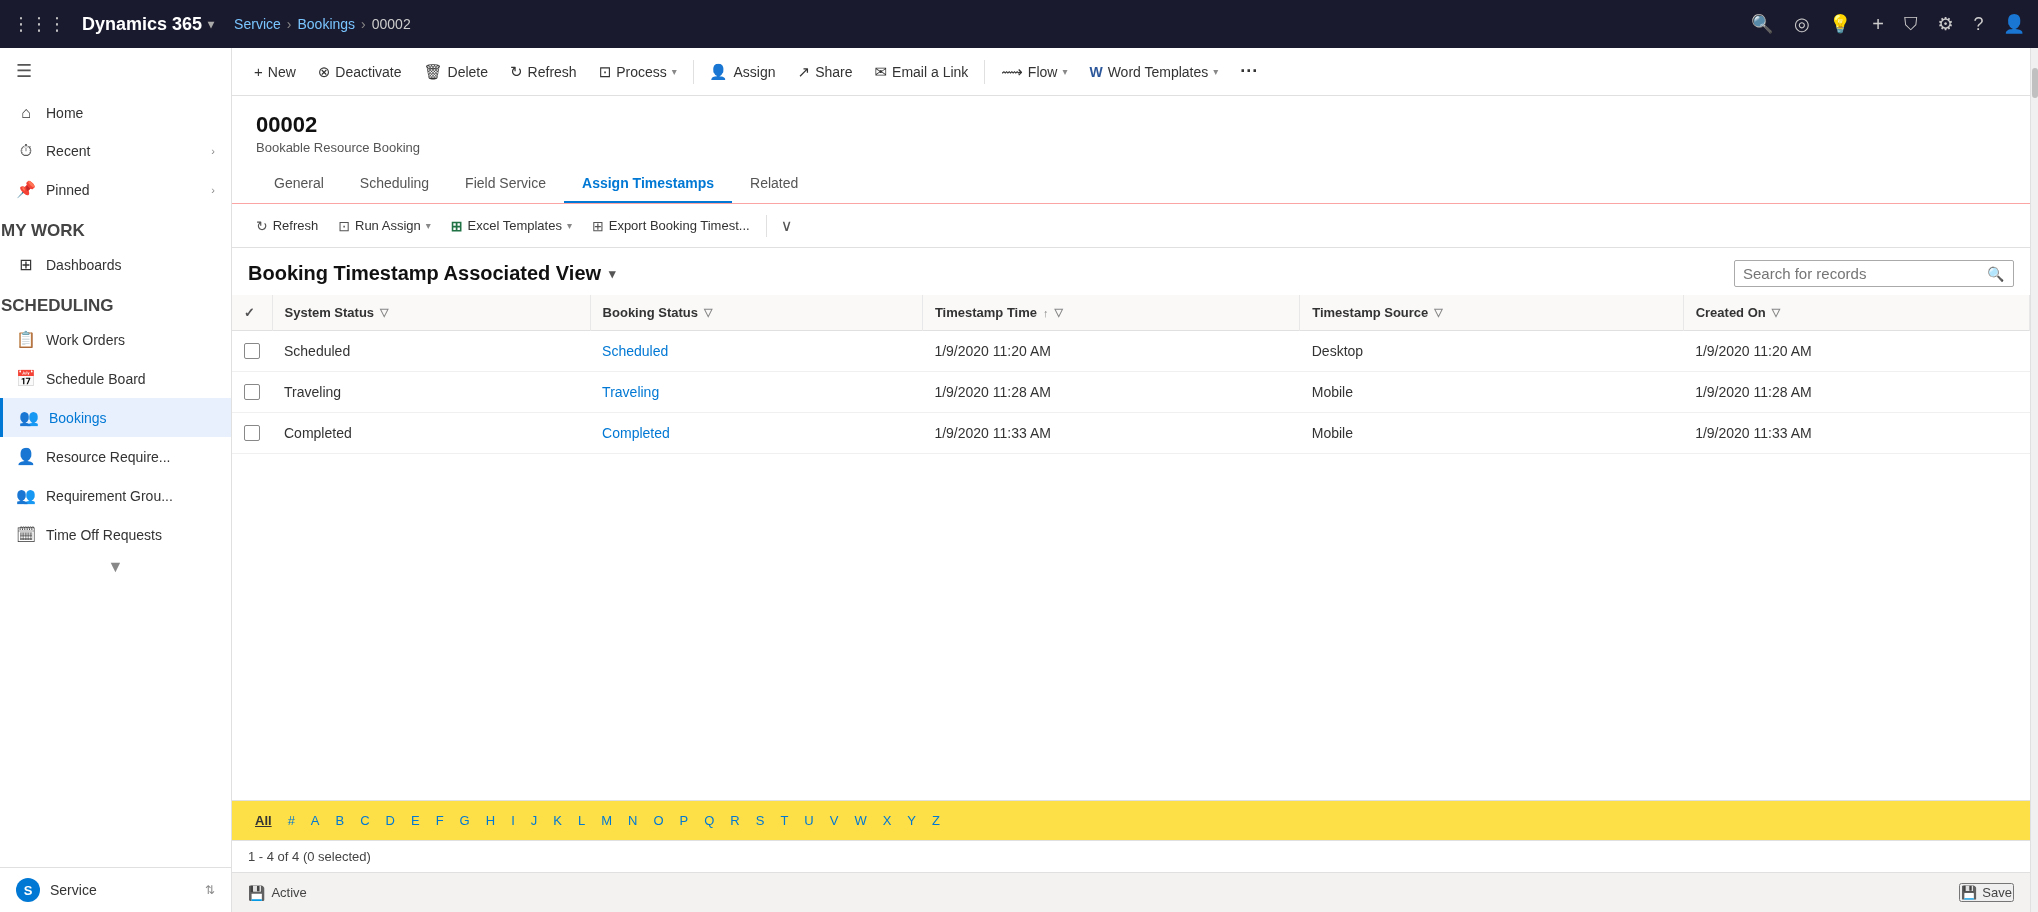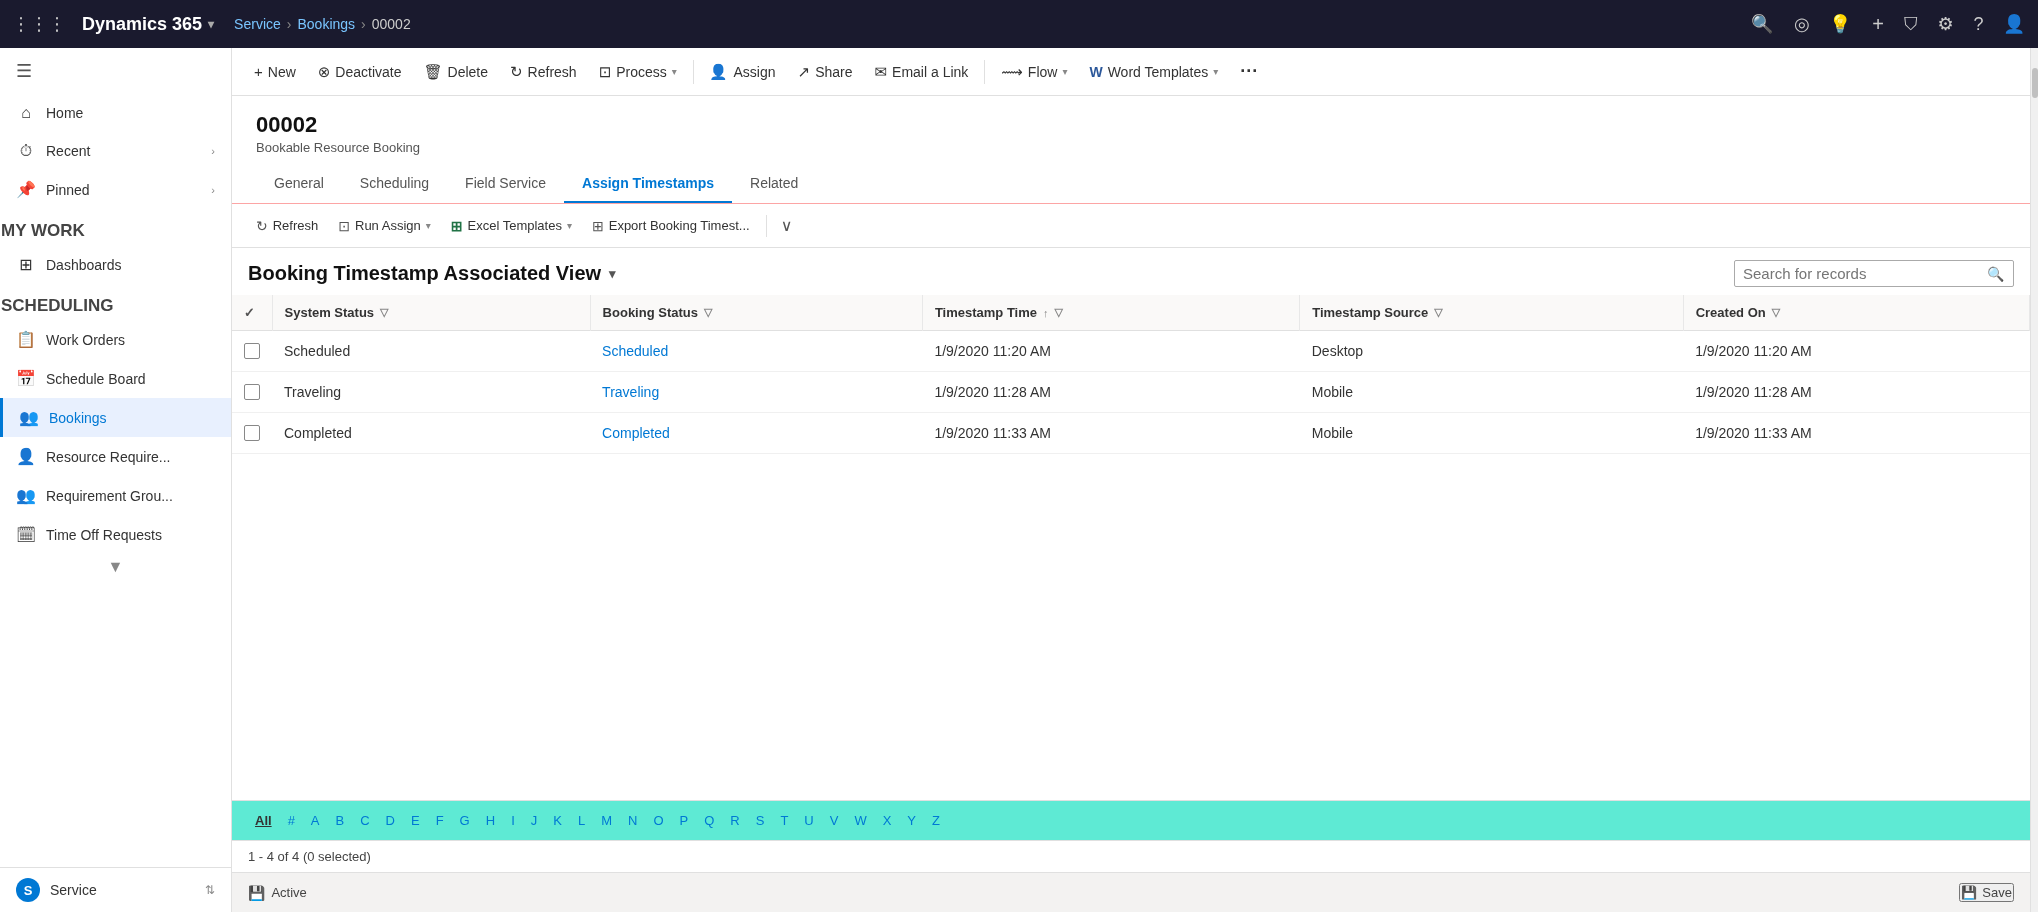--- a/index.html
+++ b/index.html
@@ -150,21 +150,21 @@
     .data-table thead th .col-header { display: flex; align-items: center; gap: 6px; }
     .data-table thead th .filter-icon { color: #888; font-size: 11px; cursor: pointer; }
     .data-table thead th .sort-icon { color: #888; font-size: 11px; cursor: pointer; }
     .data-table tbody tr { border-bottom: 1px solid #f0f0f0; }
     .data-table tbody td { padding: 12px 12px; font-size: 14px; color: #333; }
     .data-table tbody td a { color: #0078d4; text-decoration: none; cursor: pointer; }
 
     
     .alpha-bar {
       display: flex; align-items: center; gap: 2px;
-      padding: 8px 16px; background: #5eead4;
+      padding: 8px 16px; background: #fde047;
       border-top: 1px solid #e0e0e0;
       flex-shrink: 0; flex-wrap: wrap;
     }
     .alpha-item {
       padding: 4px 7px; font-size: 13px; cursor: pointer;
       color: #0078d4; border-radius: 2px;
     }
     .alpha-item.active { font-weight: 700; color: #333; text-decoration: underline; }
 
     

